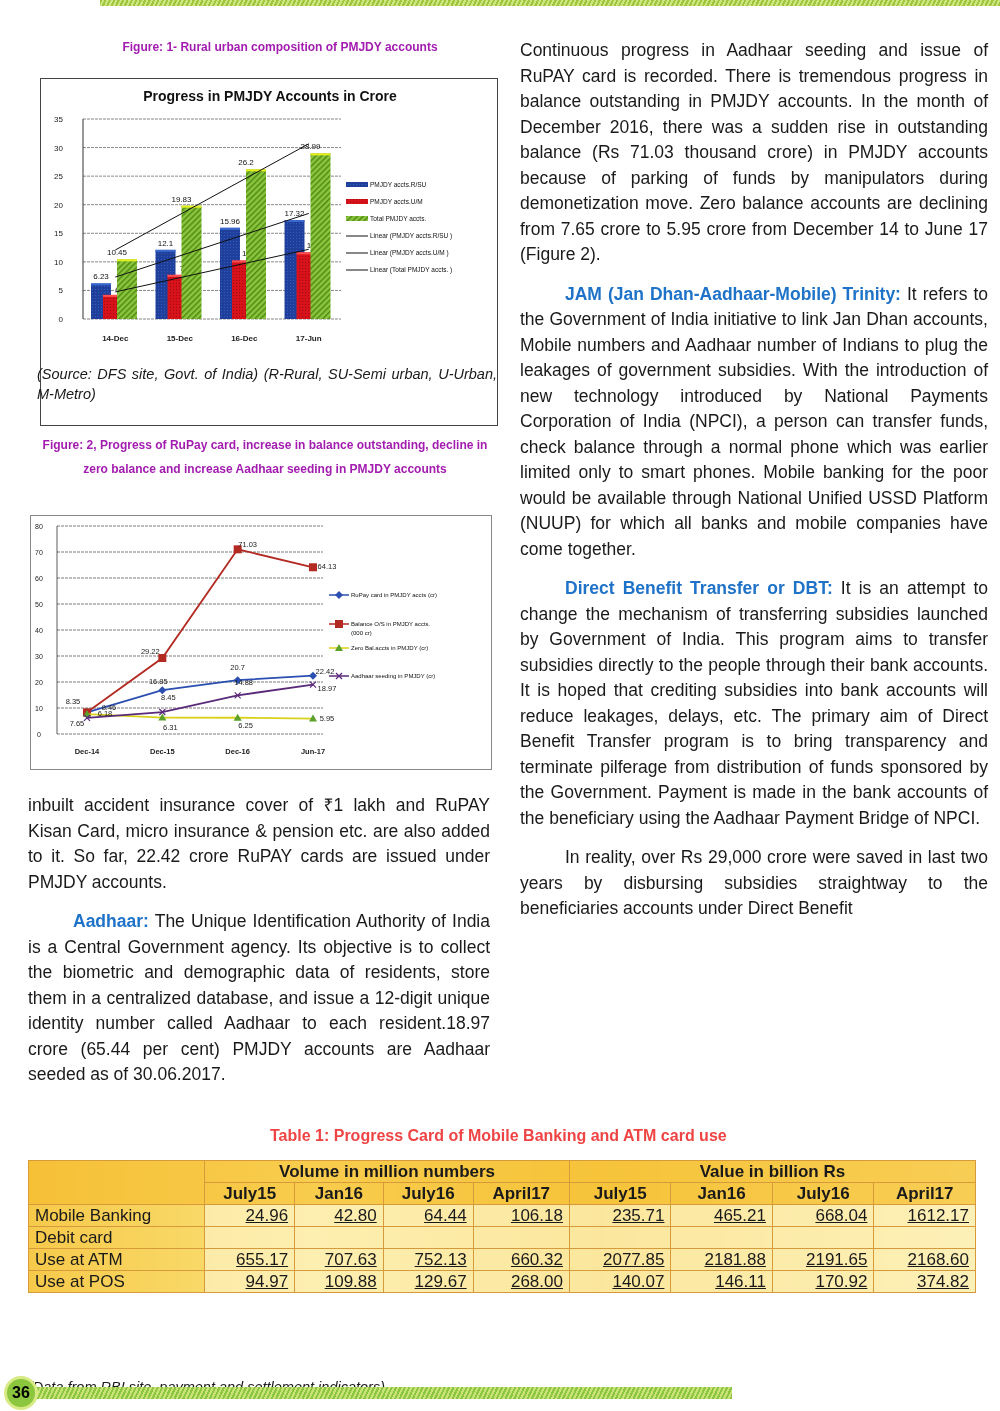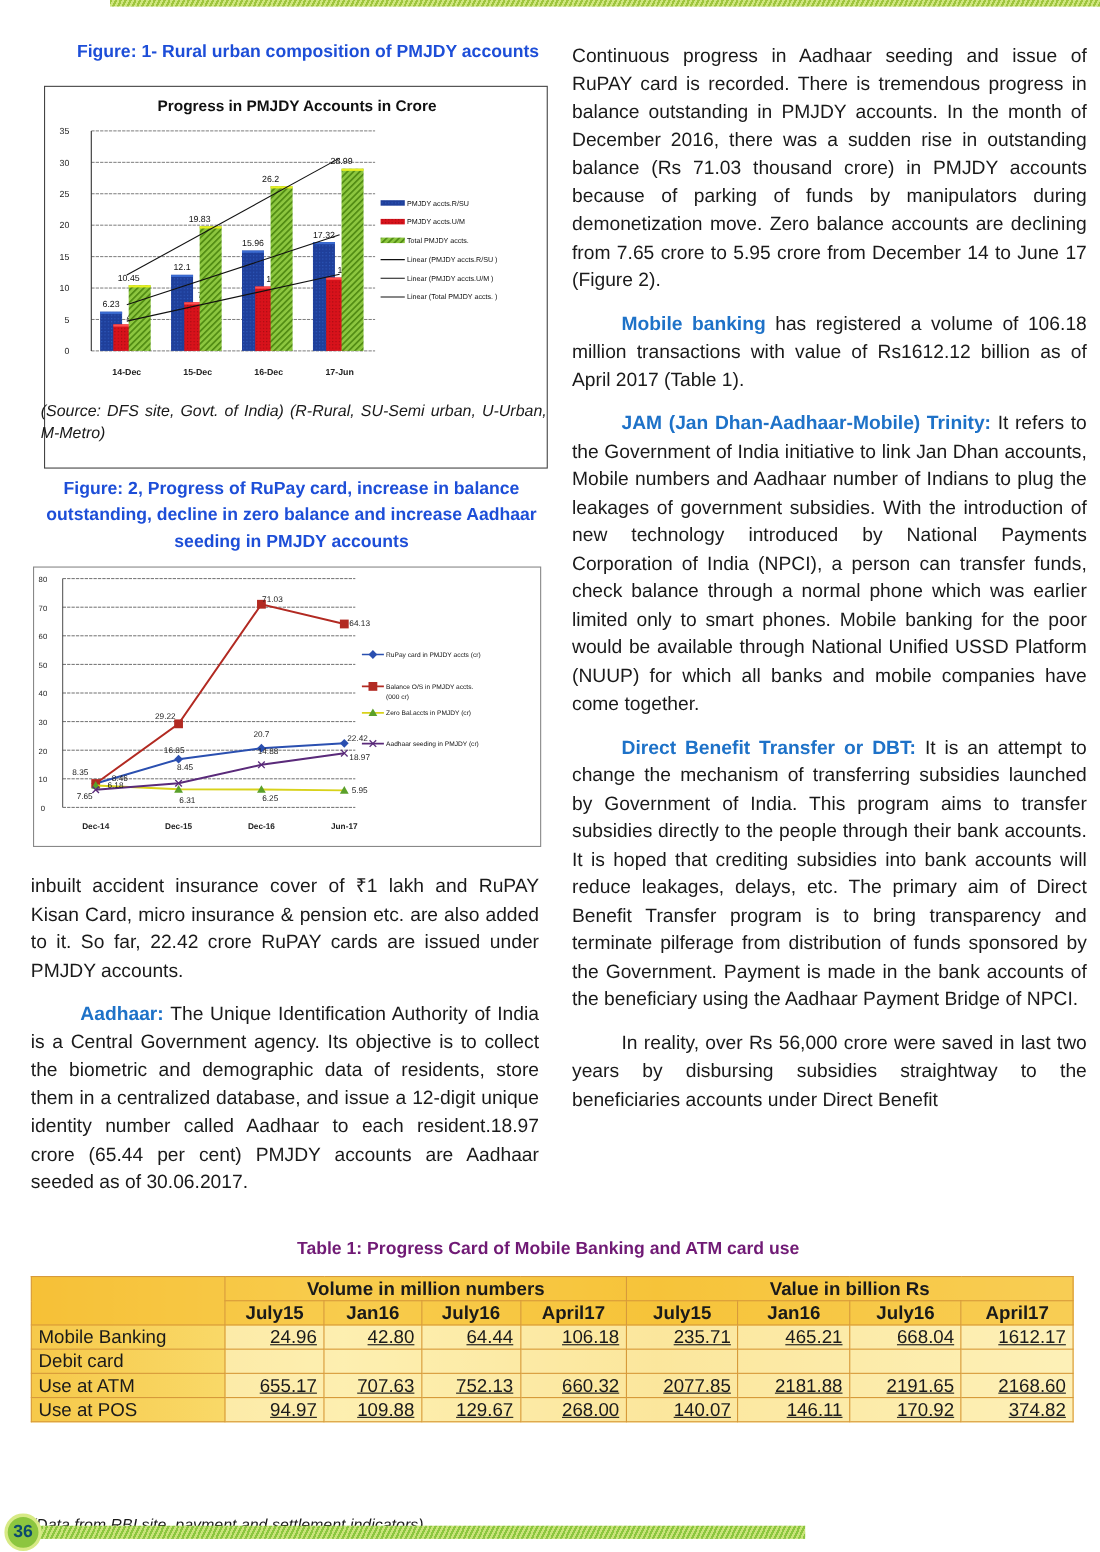--- a/index.html
+++ b/index.html
@@ -1,46 +1,46 @@
 <!DOCTYPE html>
 <html><head>
 <meta charset="utf-8">
 <style>
   * { box-sizing: border-box; margin: 0; padding: 0; }
   html, body { width: 1000px; height: 1411px; background: #fff; overflow: hidden; }
   body { position: relative; font-family: "Liberation Sans", sans-serif; color: #1a1a1a; }
   .top-stripe { position: absolute; left: 100px; top: 0; width: 900px; height: 6px;
     background: repeating-linear-gradient(115deg, #8dbb1c 0 2px, #c7e26a 2px 4px);
     opacity: .85; }
-  .fig-title { position: absolute; font-weight: bold; text-align: center; font-size: 16px; line-height: 23px; color: #1d4ed8; }
+  .fig-title { position: absolute; font-weight: bold; text-align: center; font-size: 12px; line-height: 23px; color: #a21caf; }
   #fig1-title { left: 60px; top: 36px; width: 440px; }
   #fig2-title { left: 30px; top: 433px; width: 470px; line-height: 24px; }
   .chart-box { position: absolute; border: 1.5px solid #444; background: #fff; }
   #chart1-box { left: 40px; top: 78px; width: 458px; height: 348px; }
   #chart2-box { left: 30px; top: 515px; width: 462px; height: 255px; border-color: #888; }
   svg text { font-family: "Liberation Sans", sans-serif; }
   .source { position: absolute; left: 37px; top: 364px; width: 460px; font-style: italic; font-size: 14.5px; line-height: 20px; text-align: justify; }
   .col-text { position: absolute; font-size: 17.5px; line-height: 25.5px; text-align: justify; color: #1a1a1a; }
   .col-text p { margin-bottom: 14px; }
   .indent { text-indent: 45px; }
   .hl { color: #1e72c8; font-weight: bold; }
   #left-text { left: 28px; top: 793px; width: 462px; }
   #right-text { left: 520px; top: 38px; width: 468px; }
-  .table-title { position: absolute; left: 270px; top: 1127px; font-weight: bold; font-size: 16px; color: #701a75; }
+  .table-title { position: absolute; left: 270px; top: 1127px; font-weight: bold; font-size: 16px; color: #ef4444; }
   table.progress { position: absolute; left: 28px; top: 1160px; width: 948px; border-collapse: collapse;
     background: linear-gradient(90deg, #f6c94a, #fbe27a 30%, #f7cf4f 60%, #fbe58a); font-size: 17px; }
   table.progress td, table.progress th { border: 1px solid #d79a3a; padding: 0 6px; height: 22px; }
   table.progress th { font-weight: bold; text-align: center; background: rgba(245,185,40,.55); }
   table.progress td.num { text-align: right; background: rgba(255,250,220,.55); text-decoration: underline; }
   table.progress td.label { text-align: left; white-space: nowrap; }
   .table-note { position: absolute; left: 28px; top: 1379px; font-style: italic; font-size: 14.5px; }
   .footer-bar { position: absolute; left: 20px; top: 1387px; width: 712px; height: 12px;
     background: repeating-linear-gradient(115deg, #8cc63f 0 2px, #c9e37a 2px 4px); }
   .page-num { position: absolute; left: 4px; top: 1376px; width: 34px; height: 34px; border-radius: 50%;
-    background: #8cc63f; border: 3px solid #d7ea85; font-weight: bold; font-size: 16px; text-align: center; line-height: 28px; color: #0c4a6e; }
+    background: #8cc63f; border: 3px solid #d7ea85; font-weight: bold; font-size: 16px; text-align: center; line-height: 28px; color: #000000; }
   .footer-right { position: absolute; left: 740px; top: 1421px; font-size: 19px; color: #222; display: flex; align-items: center; gap: 8px; }
   .red-square { display: inline-block; width: 11px; height: 11px; background: #e03a2a; }
 </style>
 </head>
 <body>
 
 <div class="top-stripe"></div>
 
 <div class="fig-title" id="fig1-title">Figure: 1- Rural urban composition of PMJDY accounts</div>
 <div class="chart-box" id="chart1-box">
@@ -222,29 +222,26 @@
 <div class="col-text" id="left-text">
   <p>inbuilt accident insurance cover of ₹1 lakh and RuPAY Kisan Card, micro insurance &amp; pension etc. are also added to it. So far, 22.42 crore RuPAY cards are issued under PMJDY accounts.</p>
   <p class="indent">
     <span class="hl">Aadhaar:</span><span> The Unique Identification Authority of India is a Central Government agency. Its objective is to collect the biometric and demographic data of residents, store them in a centralized database, and issue a 12-digit unique identity number called Aadhaar to each resident.18.97 crore (65.44 per cent) PMJDY accounts are Aadhaar seeded as of 30.06.2017.</span>
   </p>
 </div>
 
 <div class="col-text" id="right-text">
   <p>Continuous progress in Aadhaar seeding and issue of RuPAY card is recorded. There is tremendous progress in balance outstanding in PMJDY accounts. In the month of December 2016, there was a sudden rise in outstanding balance (Rs 71.03 thousand crore) in PMJDY accounts because of parking of funds by manipulators during demonetization move. Zero balance accounts are declining from 7.65 crore to 5.95 crore from December 14 to June 17 (Figure 2).</p>
   <p class="indent">
-    <span class="hl">Mobile banking</span><span>  has registered a volume of 106.18 million transactions with value of Rs1612.12 billion as of April 2017 (Table 1).</span>
-  </p>
-  <p class="indent">
     <span class="hl">JAM (Jan Dhan-Aadhaar-Mobile) Trinity:</span><span> It refers to the Government of India initiative to link Jan Dhan accounts, Mobile numbers and Aadhaar number of Indians to plug the leakages of government subsidies. With the introduction of new technology introduced by National Payments Corporation of India (NPCI), a person can transfer funds, check balance through a normal phone which was earlier limited only to smart phones. Mobile banking for the poor would be available through National Unified USSD Platform (NUUP) for which all banks and mobile companies have come together.</span>
   </p>
   <p class="indent">
     <span class="hl">Direct Benefit Transfer or DBT:</span><span> It is an attempt to change the mechanism of transferring subsidies launched by Government of India. This program aims to transfer subsidies directly to the people through their bank accounts. It is hoped that crediting subsidies into bank accounts will reduce leakages, delays, etc. The primary aim of Direct Benefit Transfer program is to bring transparency and terminate pilferage from distribution of funds sponsored by the Government. Payment is made in the bank accounts of the beneficiary using the Aadhaar Payment Bridge of NPCI.</span>
   </p>
-  <p class="indent">In reality, over Rs 56,000 crore were saved in last two years by disbursing subsidies straightway to the beneficiaries accounts under Direct Benefit</p>
+  <p class="indent">In reality, over Rs 29,000 crore were saved in last two years by disbursing subsidies straightway to the beneficiaries accounts under Direct Benefit</p>
 </div>
 
 <div class="table-title">Table 1: Progress Card of Mobile Banking and ATM card use</div>
 <table class="progress" id="table1">
   <thead>
     <tr>
       <th rowspan="2"></th>
       <th colspan="4">Volume in million numbers</th>
       <th colspan="4">Value in billion Rs</th>
     </tr>

